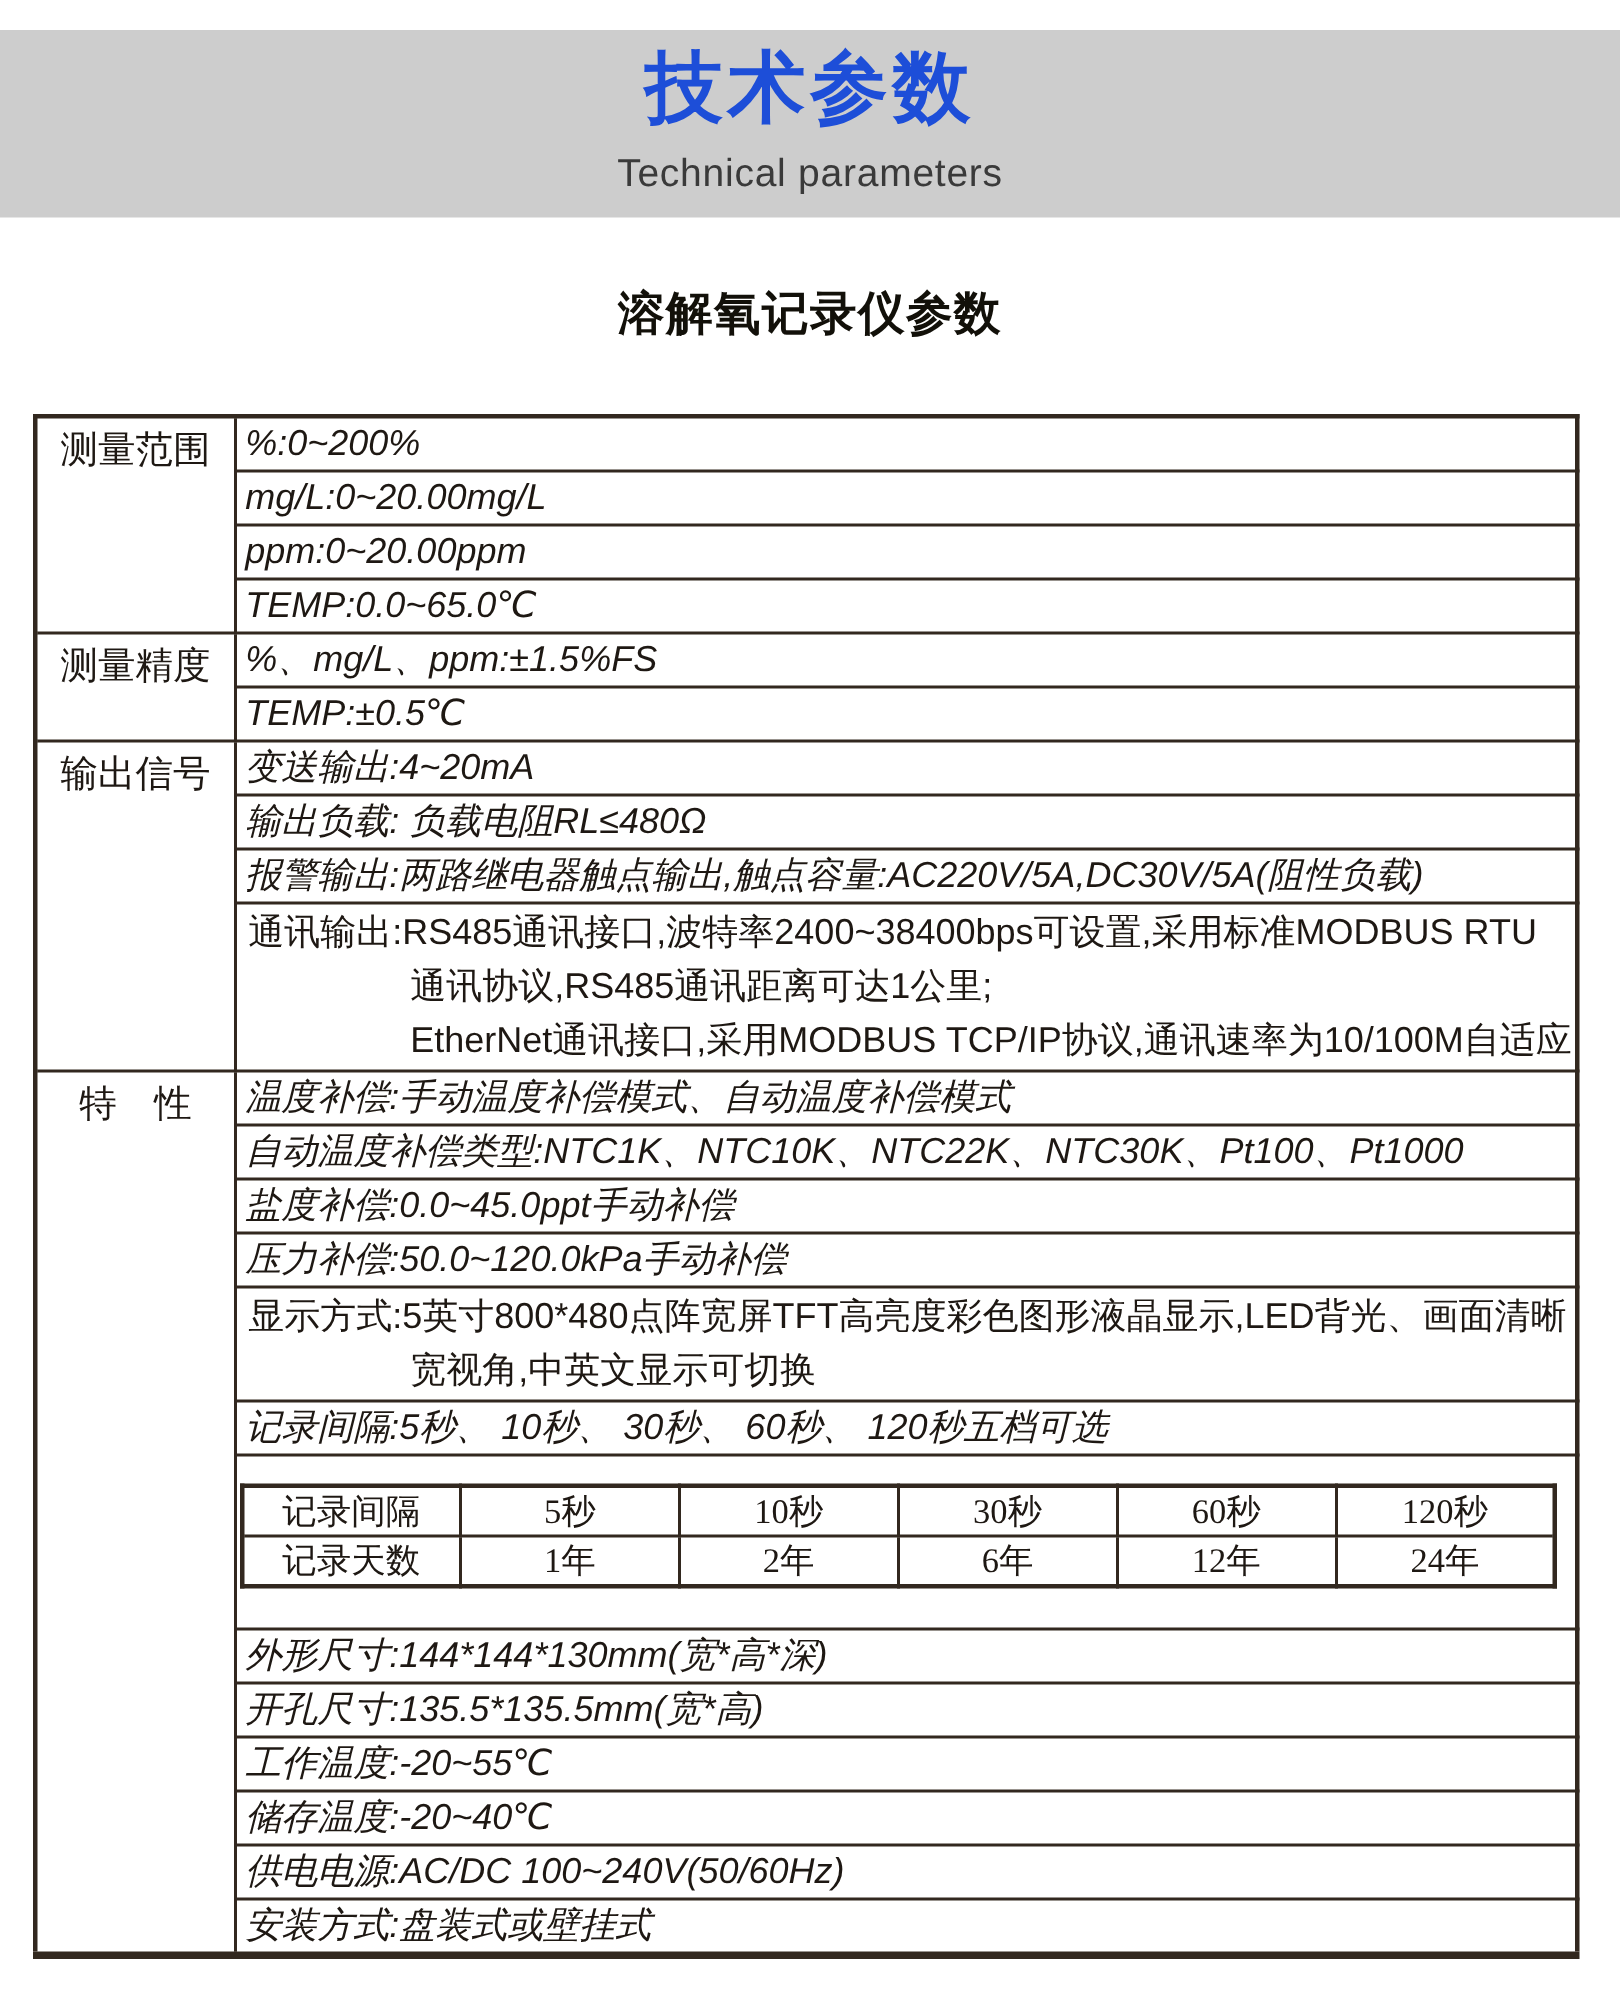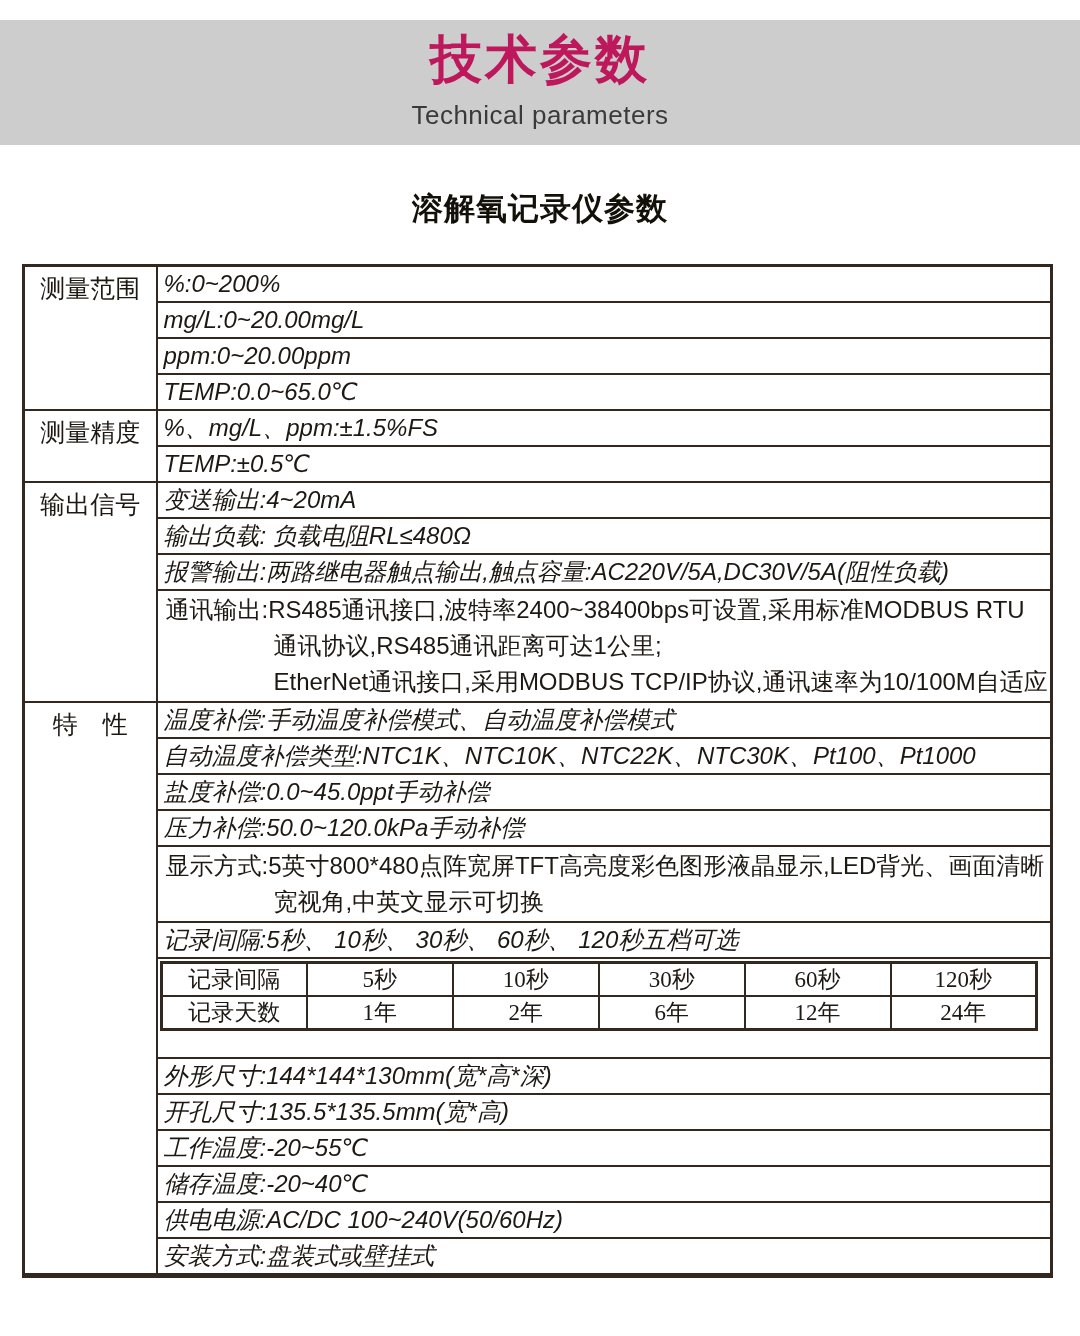--- a/index.html
+++ b/index.html
@@ -9,33 +9,33 @@
     background:#ffffff;
     color:#1e1813;
     font-family:"Liberation Sans","DejaVu Sans",sans-serif;
   }
   
   .band{
     position:absolute;left:0;top:20px;width:1080px;height:125px;
     background:#cdcdcd;text-align:center;
   }
   .band .title{
-    padding-top:12px;font-size:52px;font-weight:900;letter-spacing:3px;color:#be185d;
+    padding-top:12px;font-size:52px;font-weight:900;letter-spacing:3px;color:#1d4ed8;
     line-height:1.05;
   }
   .band .subtitle{
     margin-top:13px;font-size:26px;font-weight:400;color:#3a3a3a;letter-spacing:0.5px;
   }
   .section-title{
     position:absolute;left:0;top:188px;width:1080px;text-align:center;
     font-size:31px;font-weight:bold;letter-spacing:1px;color:#121009;
   }
   
   table.spec{
-    position:absolute;left:22px;top:264px;width:1031px;
+    position:absolute;left:22px;top:276px;width:1031px;
     border-collapse:collapse;table-layout:fixed;
     font-size:24px;color:#1e1813;
     border:3px solid #32281f;
     border-bottom:5px solid #32281f;
   }
   .spec td{
     border:2px solid #32281f;
     padding:0 6px;
     vertical-align:middle;
     overflow:hidden;
@@ -44,21 +44,21 @@
     text-align:center;vertical-align:top;
     padding-top:4px;font-size:25px;height:auto;line-height:34px;
   }
   .spec td.val{height:34px;line-height:34px;white-space:nowrap;font-style:italic;}
   .spec td.multi{height:auto;padding:1px 8px;}
   .spec td.multi .line{line-height:36px;white-space:nowrap;}
   .spec td.multi .cont{padding-left:108px;}
   
   .spec td.rec-cell{
     height:96px;vertical-align:top;
-    padding:2px 12px 0 2px;
+    padding:18px 12px 0 2px;
   }
   table.rec{
     width:100%;border-collapse:collapse;table-layout:fixed;
     font-family:"Liberation Serif","DejaVu Serif",serif;
     font-size:23px;color:#1e1813;
     border:3px solid #32281f;
   }
   .rec td{
     border:2px solid #32281f;height:31px;line-height:31px;
     text-align:center;padding:0;white-space:nowrap;

